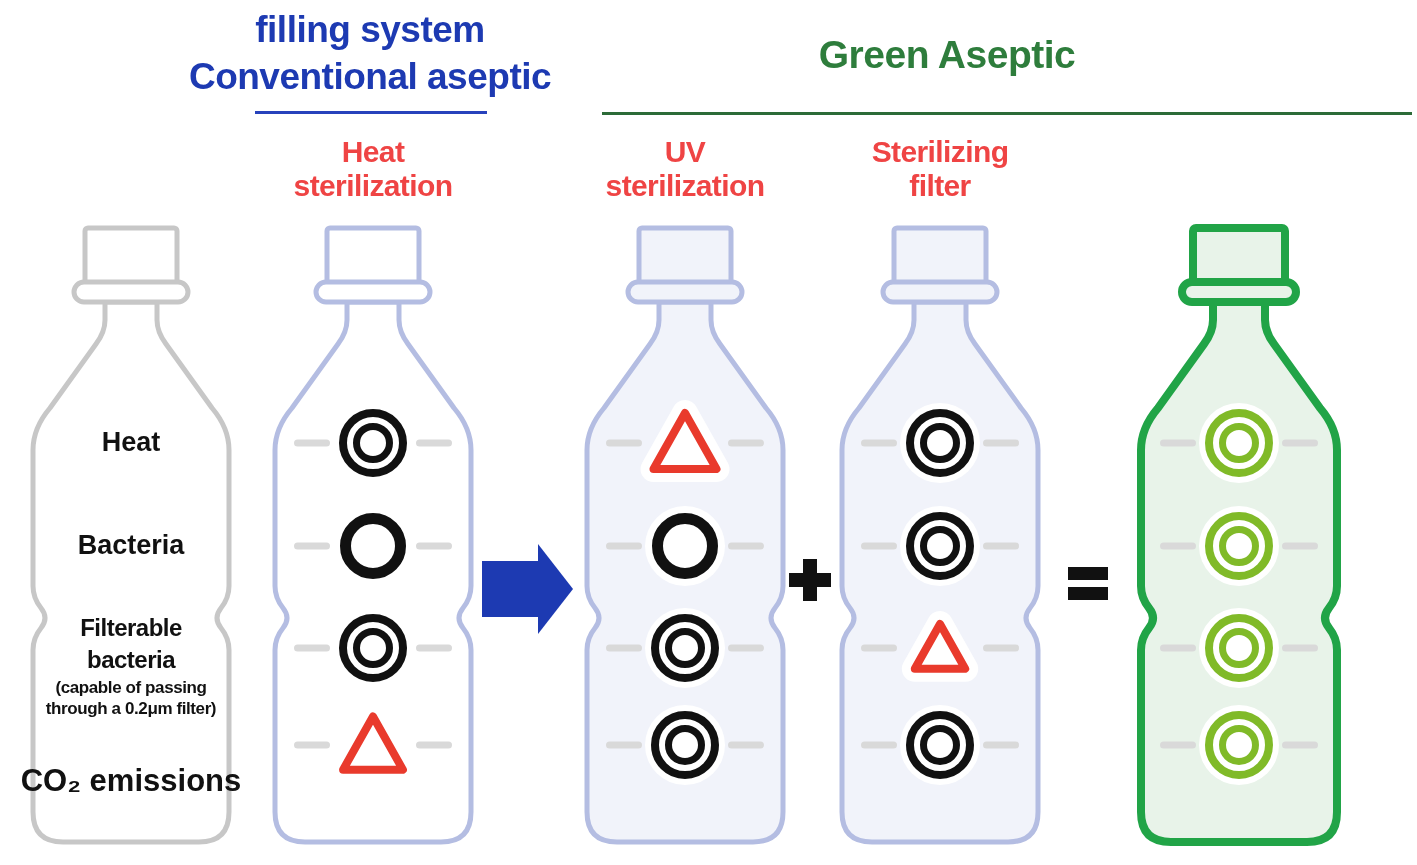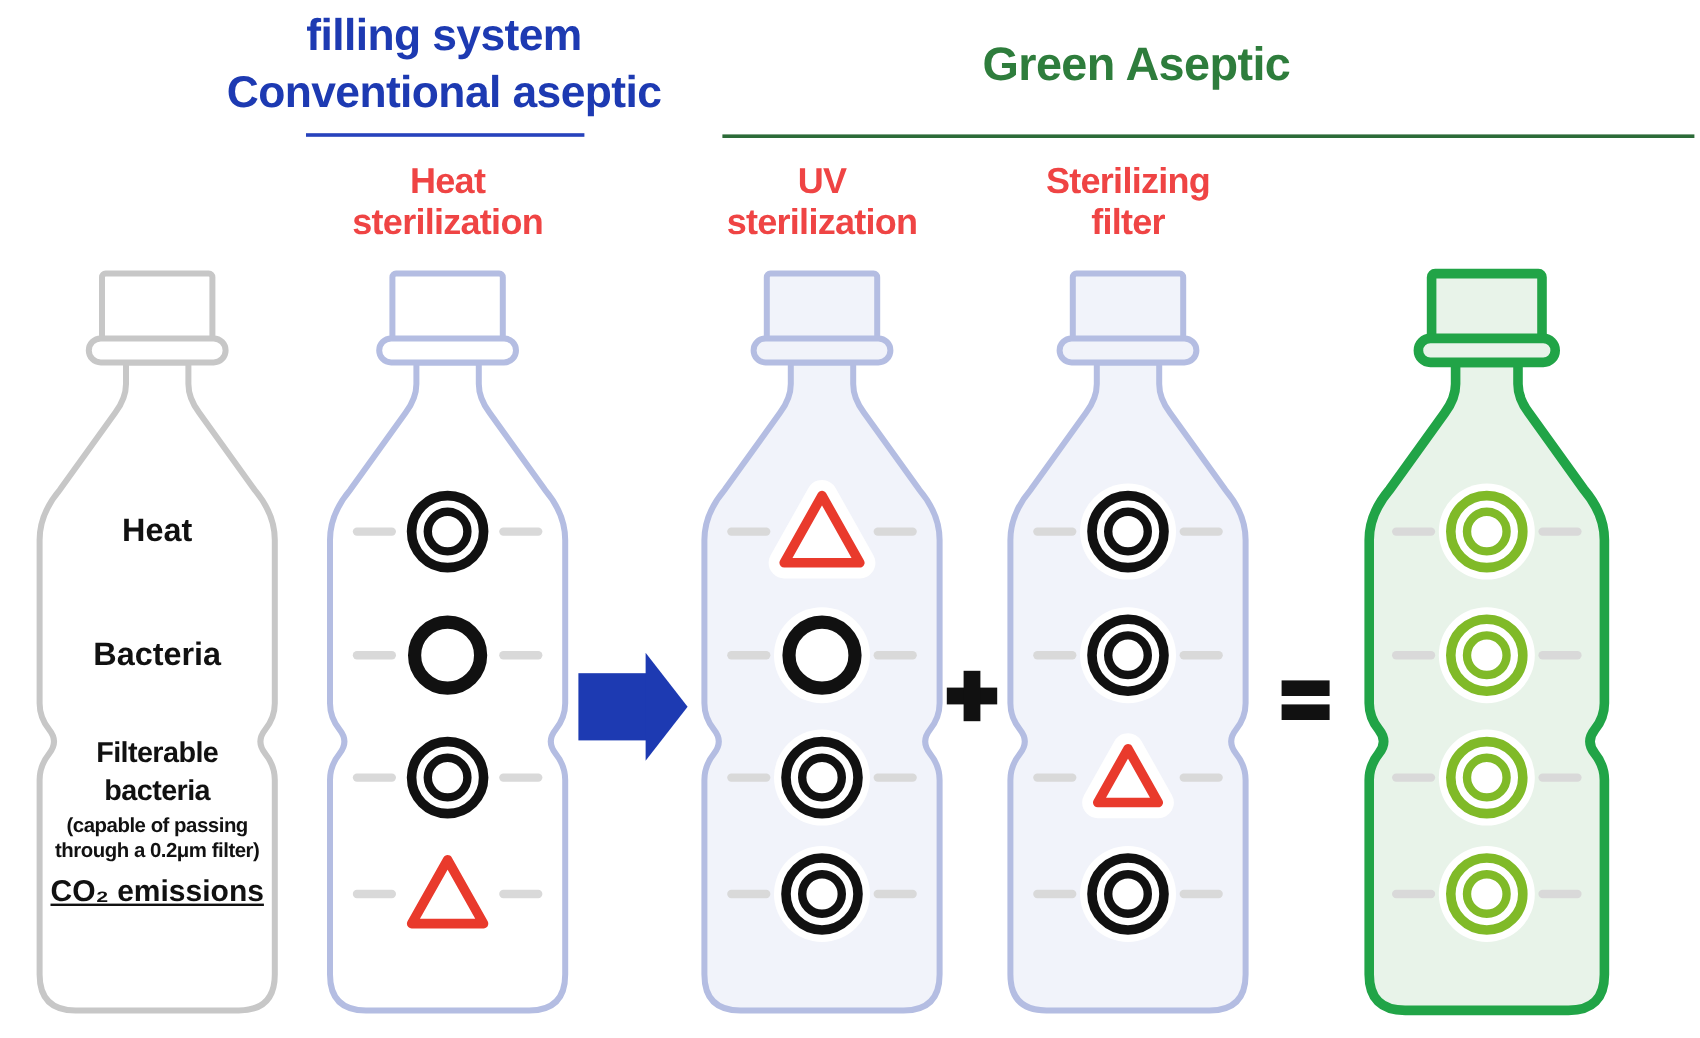--- a/index.html
+++ b/index.html
@@ -26,21 +26,21 @@
   .col-heading.c1{left:525px;}
   .col-heading.c2{left:780px;}
   .col-heading.c3{left:1079px;}
   .bottle{position:absolute;top:220px;width:210px;height:645px;}
   .legend-labels{left:11px;top:0;width:240px;text-align:center;color:#111111;}
   .lbl{position:absolute;width:240px;text-align:center;}
   .lbl-fungi{top:427px;font-size:27px;font-weight:700;}
   .lbl-bacteria{top:530px;font-size:27px;font-weight:700;}
   .lbl-filterable{top:612px;font-size:24px;font-weight:700;line-height:32px;letter-spacing:-0.5px;}
   .lbl-note{top:677px;font-size:17px;font-weight:600;line-height:21px;letter-spacing:-0.4px;}
-  .lbl-co2{top:729px;font-size:25px;font-weight:700;text-decoration:underline;}
+  .lbl-co2{top:763px;font-size:31px;font-weight:700;}
   
   .arrow{left:482px;top:544px;width:92px;height:90px;}
   .arrow-body{position:absolute;left:0;top:17px;width:58px;height:56px;background:#1d3ab2;}
   .arrow-head{position:absolute;left:56px;top:0;width:0;height:0;
     border-top:45px solid transparent;border-bottom:45px solid transparent;border-left:35px solid #1d3ab2;}
   
   .plus{left:789px;top:559px;width:42px;height:42px;}
   .plus .h{position:absolute;left:0;top:14px;width:42px;height:14px;background:#111111;}
   .plus .v{position:absolute;left:14px;top:0;width:14px;height:42px;background:#111111;}
   

